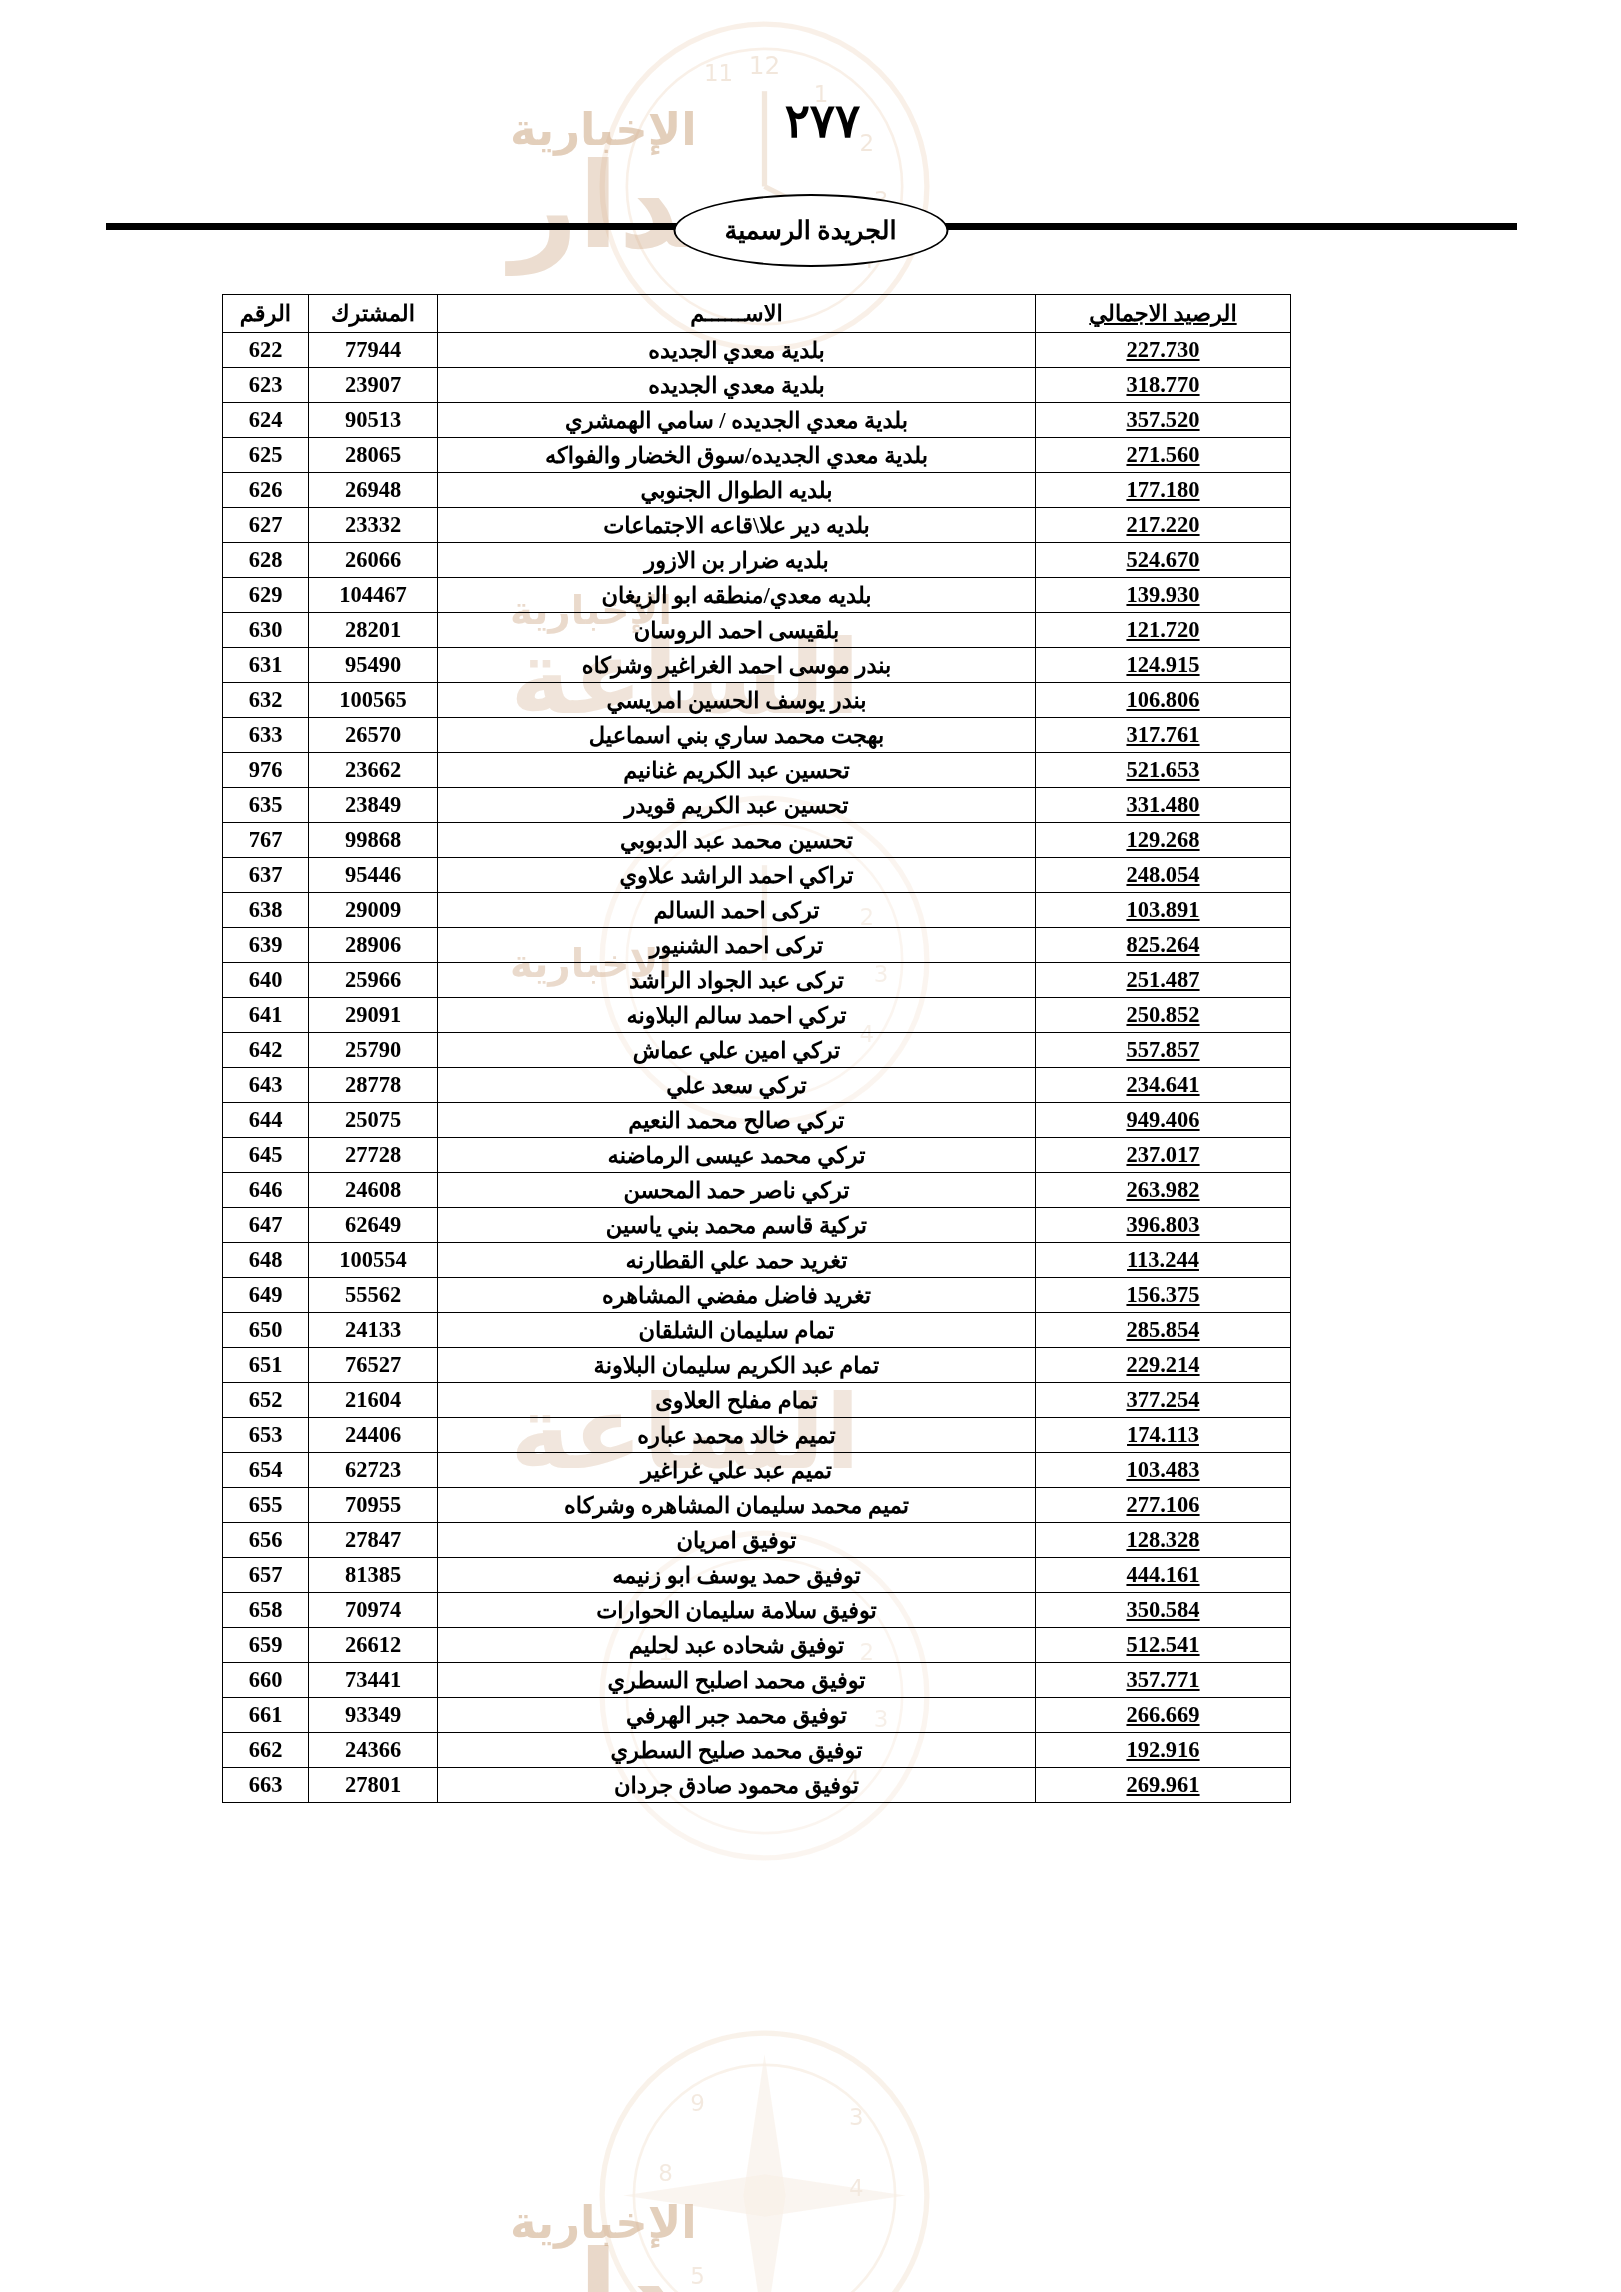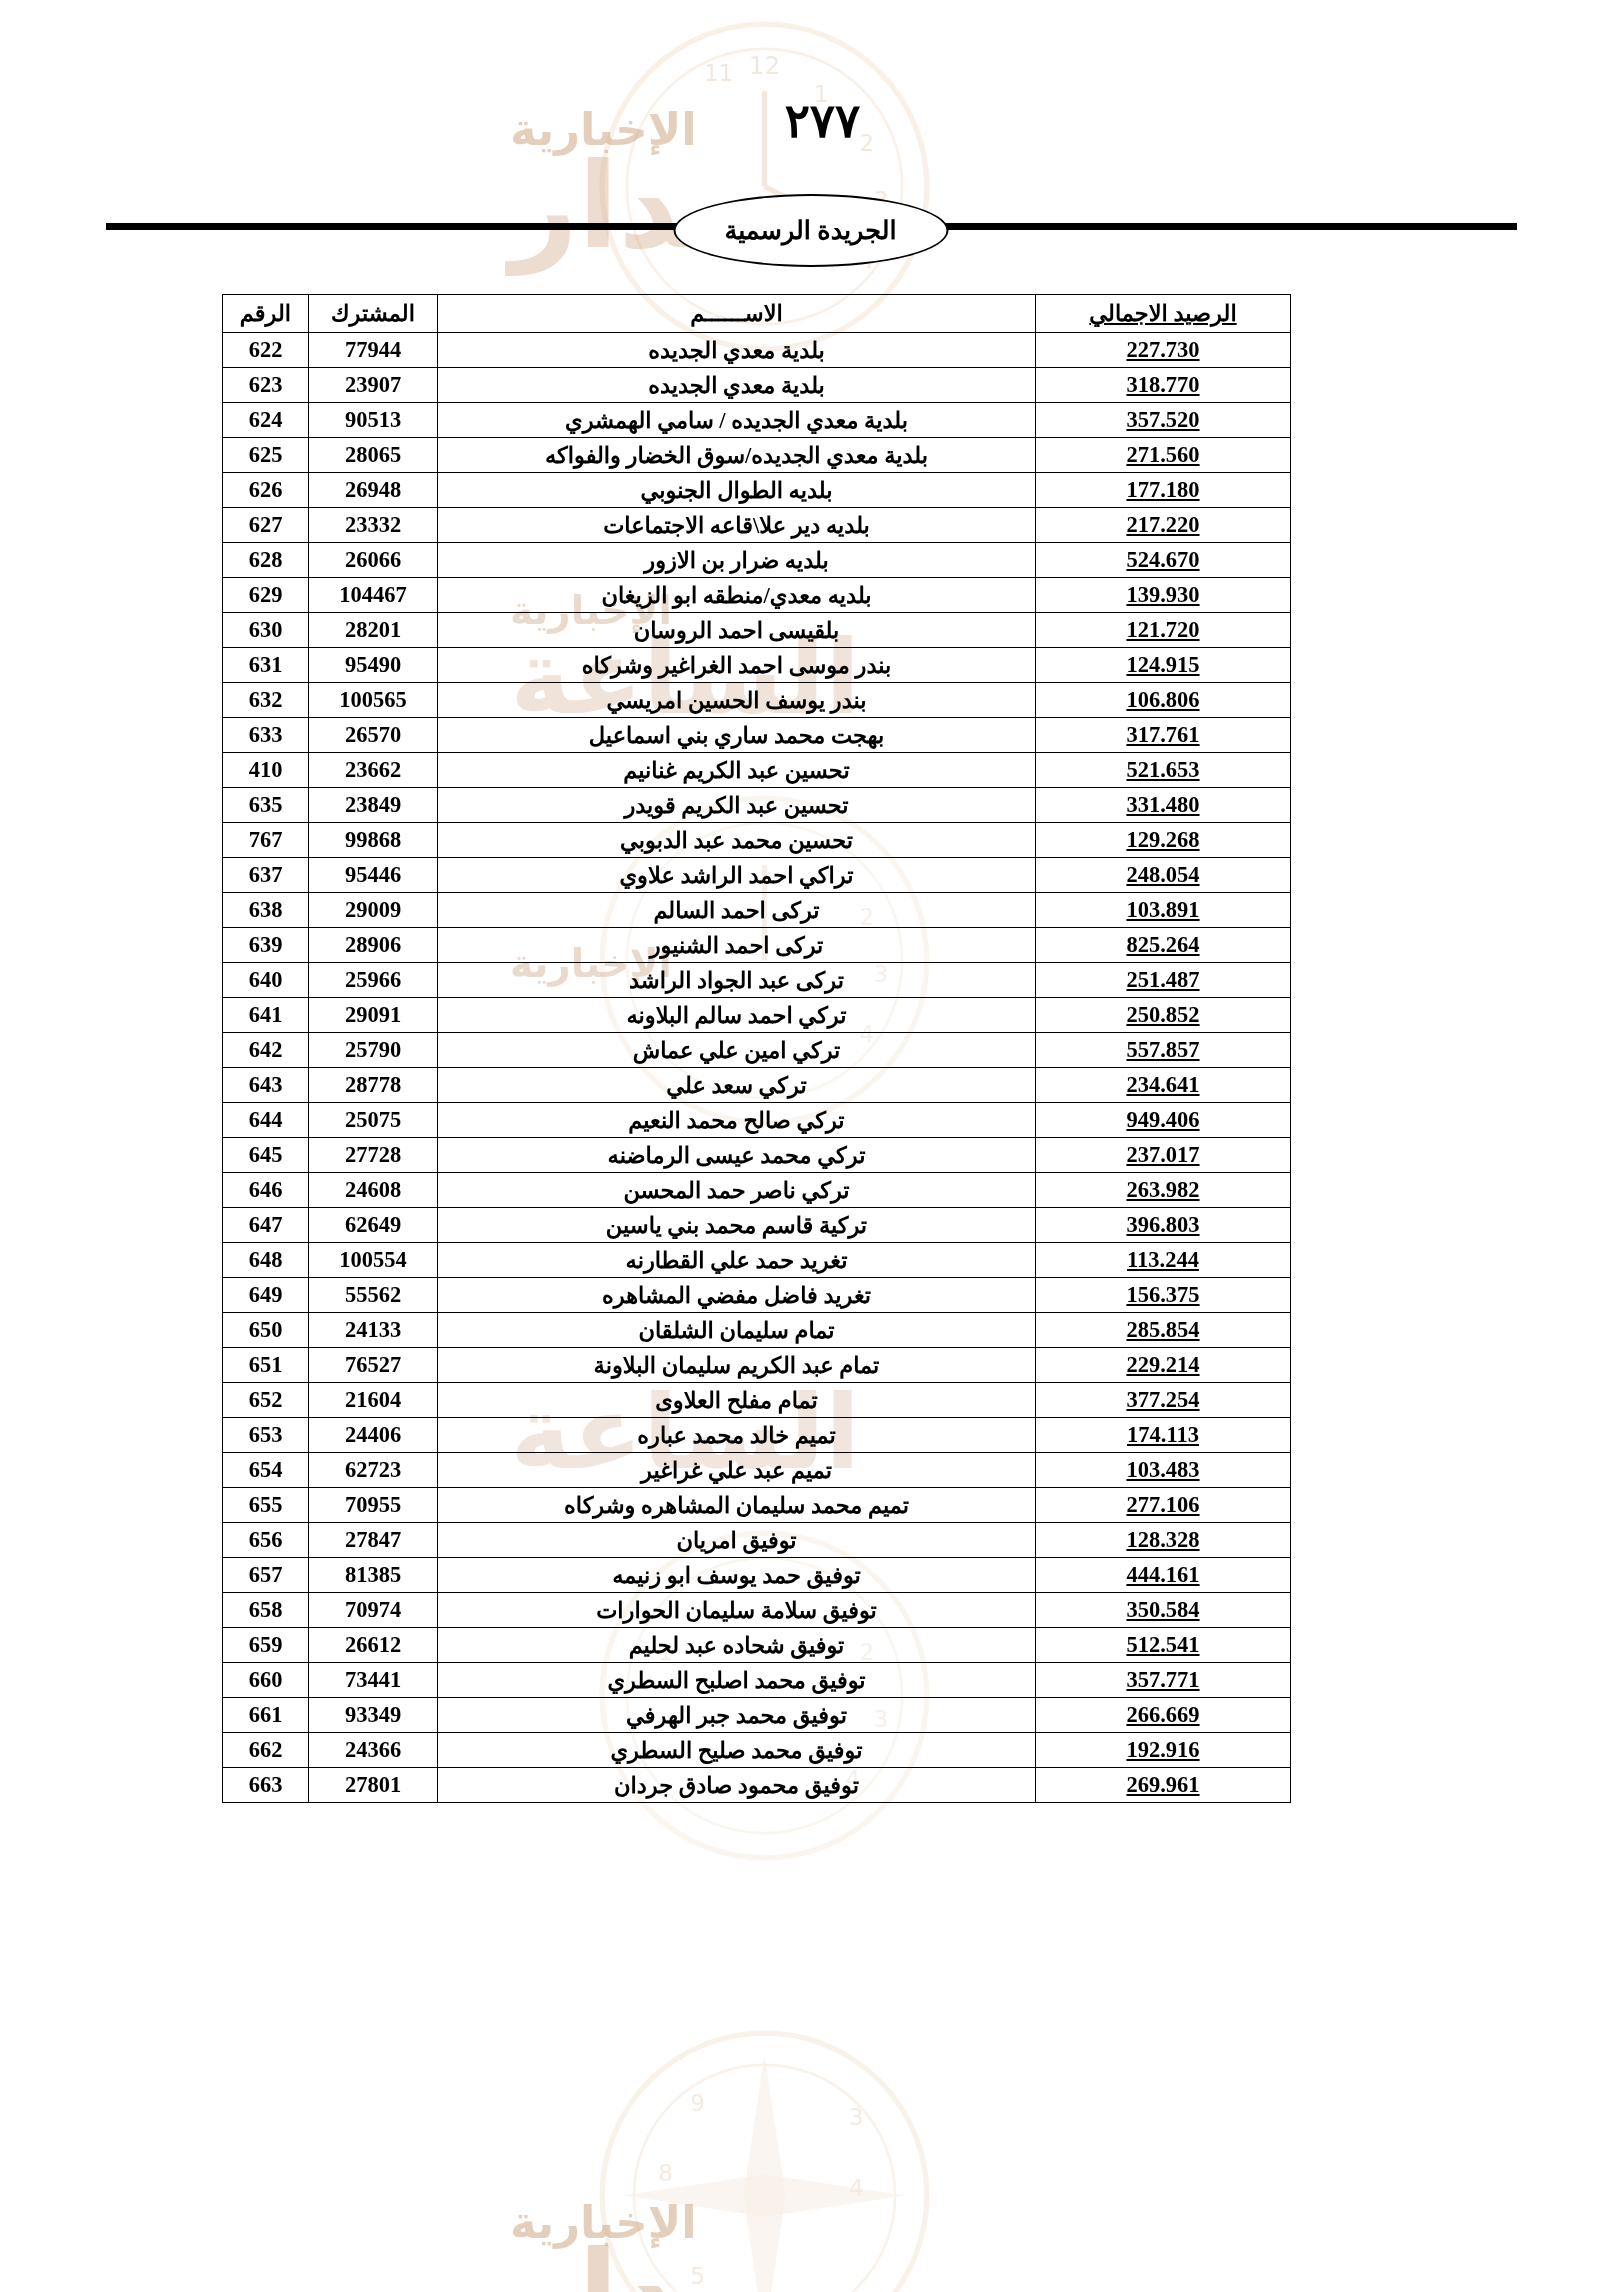--- a/index.html
+++ b/index.html
@@ -347,21 +347,21 @@
         <tr>
           <td class="total">317.761</td>
           <td class="name">بهجت محمد ساري بني اسماعيل</td>
           <td class="sub">26570</td>
           <td class="num">633</td>
         </tr>
         <tr>
           <td class="total">521.653</td>
           <td class="name">تحسين عبد الكريم غنانيم</td>
           <td class="sub">23662</td>
-          <td class="num">410</td>
+          <td class="num">976</td>
         </tr>
         <tr>
           <td class="total">331.480</td>
           <td class="name">تحسين عبد الكريم قويدر</td>
           <td class="sub">23849</td>
           <td class="num">635</td>
         </tr>
         <tr>
           <td class="total">129.268</td>
           <td class="name">تحسين محمد عبد الدبوبي</td>

